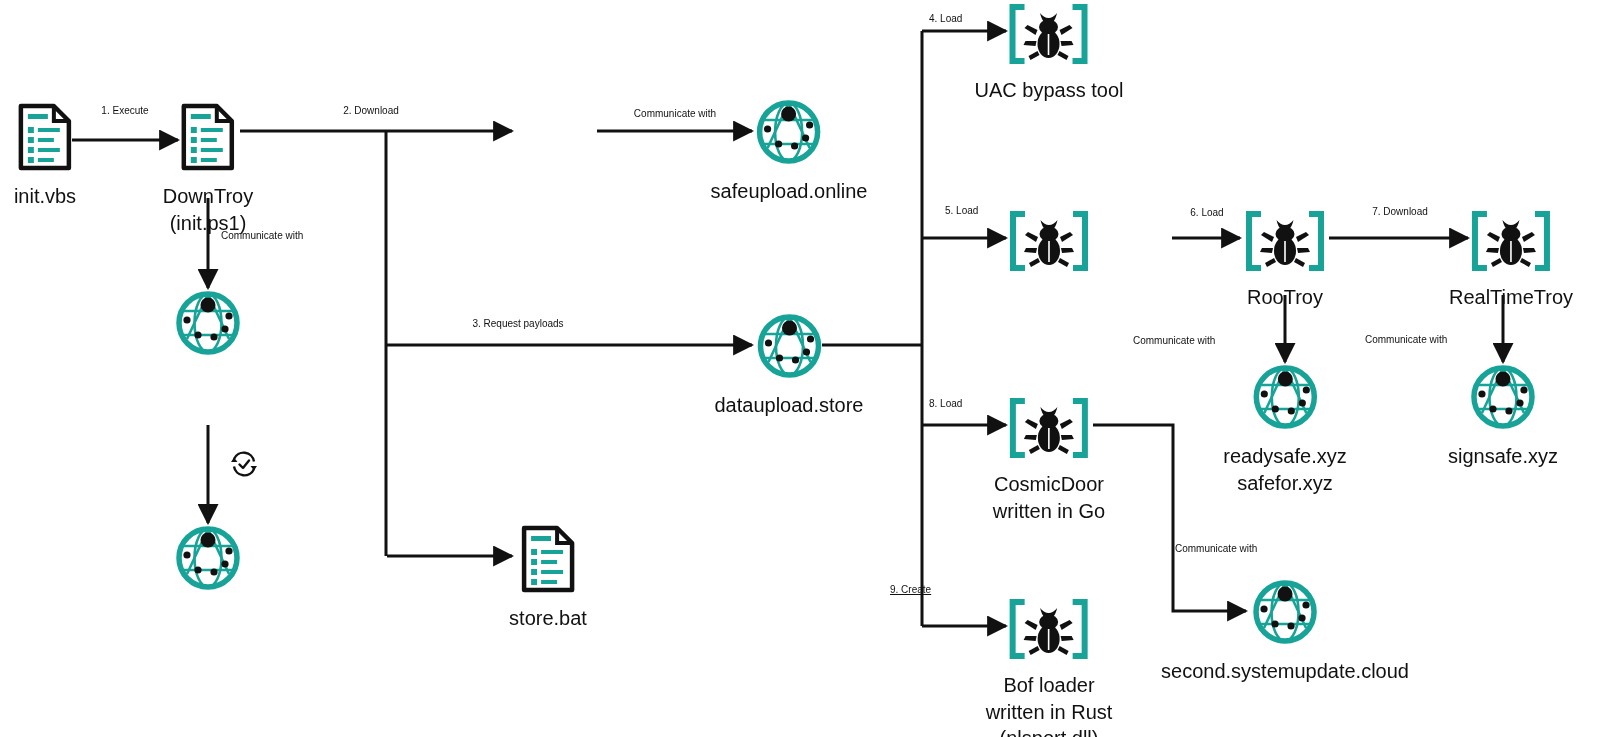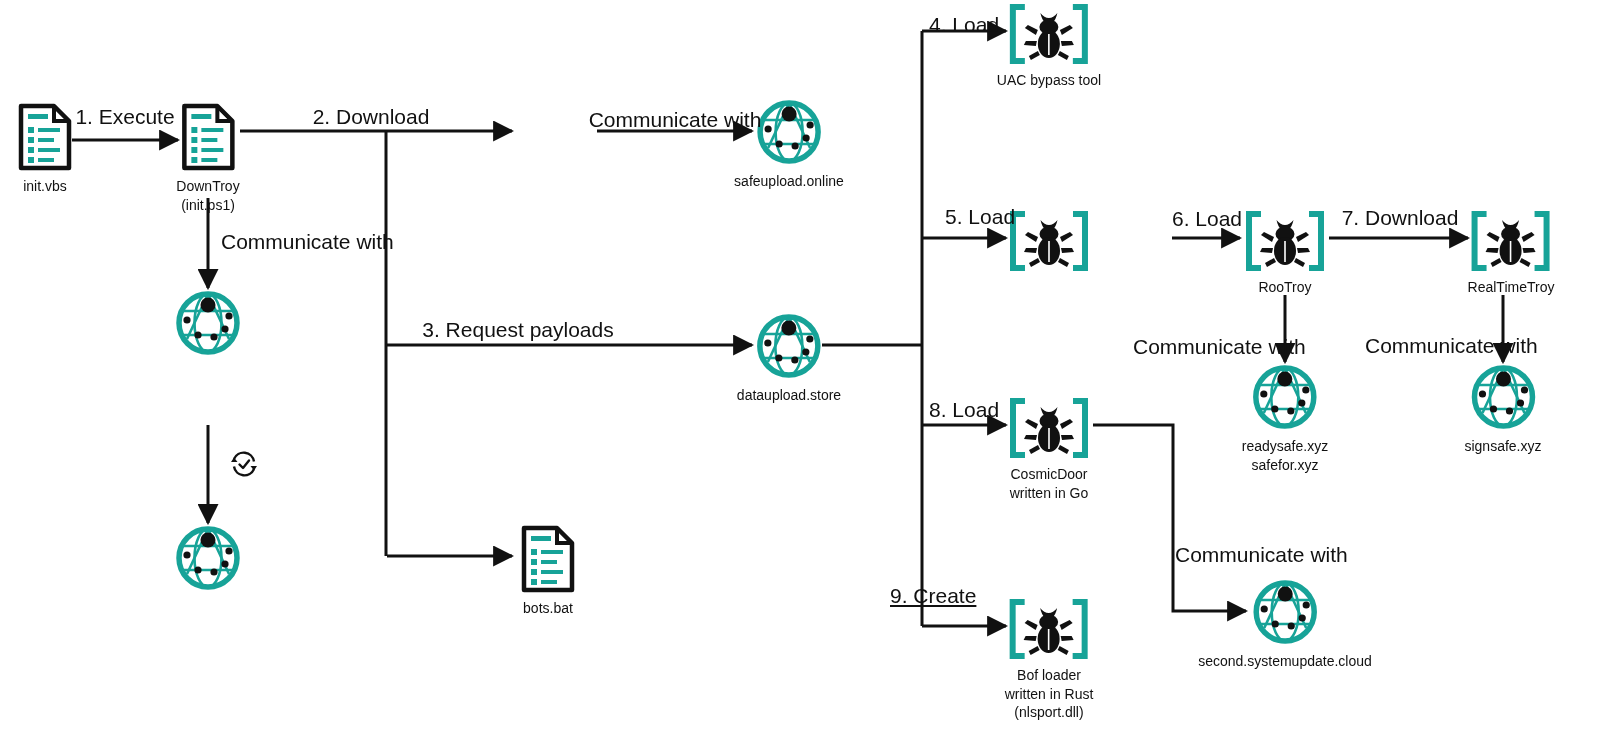--- a/index.html
+++ b/index.html
@@ -22,30 +22,30 @@
     height: 737px;
   }
   .node {
     position: absolute;
     display: flex;
     flex-direction: column;
     align-items: center;
     transform: translateX(-50%);
   }
   .node-caption {
-    margin-top: 2px;
-    font-size: 14px;
+    margin-top: 8px;
+    font-size: 20px;
     line-height: 1.33;
     color: #111111;
     text-align: center;
     white-space: pre-line;
   }
   .edge-label {
     position: absolute;
-    font-size: 21px;
+    font-size: 10px;
     color: #111111;
     white-space: nowrap;
   }
   .edge-label.ctr { transform: translateX(-50%); }
   .icon-doc, .icon-globe, .icon-bug, .icon-refresh {
     display: block;
   }
 </style>
 </head>
 <body>
@@ -157,21 +157,21 @@
             <rect x="20" y="25" width="22" height="4"></rect>
           <rect x="10" y="34" width="6" height="6"></rect>
             <rect x="20" y="35" width="16" height="4"></rect>
           <rect x="10" y="44" width="6" height="6"></rect>
             <rect x="20" y="45" width="22" height="4"></rect>
           <rect x="10" y="54" width="6" height="6"></rect>
             <rect x="20" y="55" width="16" height="4"></rect>
         </g>
       </svg>
     </span>
-    <div class="node-caption">bots.bat</div>
+    <div class="node-caption">store.bat</div>
   </div>
 
   <div class="node" style="left:789px; top:98px;">
     <span class="icon-globe">
       <svg width="68" height="68" viewBox="0 0 68 68" xmlns="http://www.w3.org/2000/svg">
         <circle cx="34" cy="34" r="29" fill="none" stroke="#17A398" stroke-width="5.5"></circle>
         <g fill="none" stroke="#17A398" stroke-width="2.6">
           <ellipse cx="34" cy="34" rx="13.5" ry="29"></ellipse>
           <path d="M7.5 22 H60.5"></path>
             <path d="M7.5 46 H60.5"></path>

